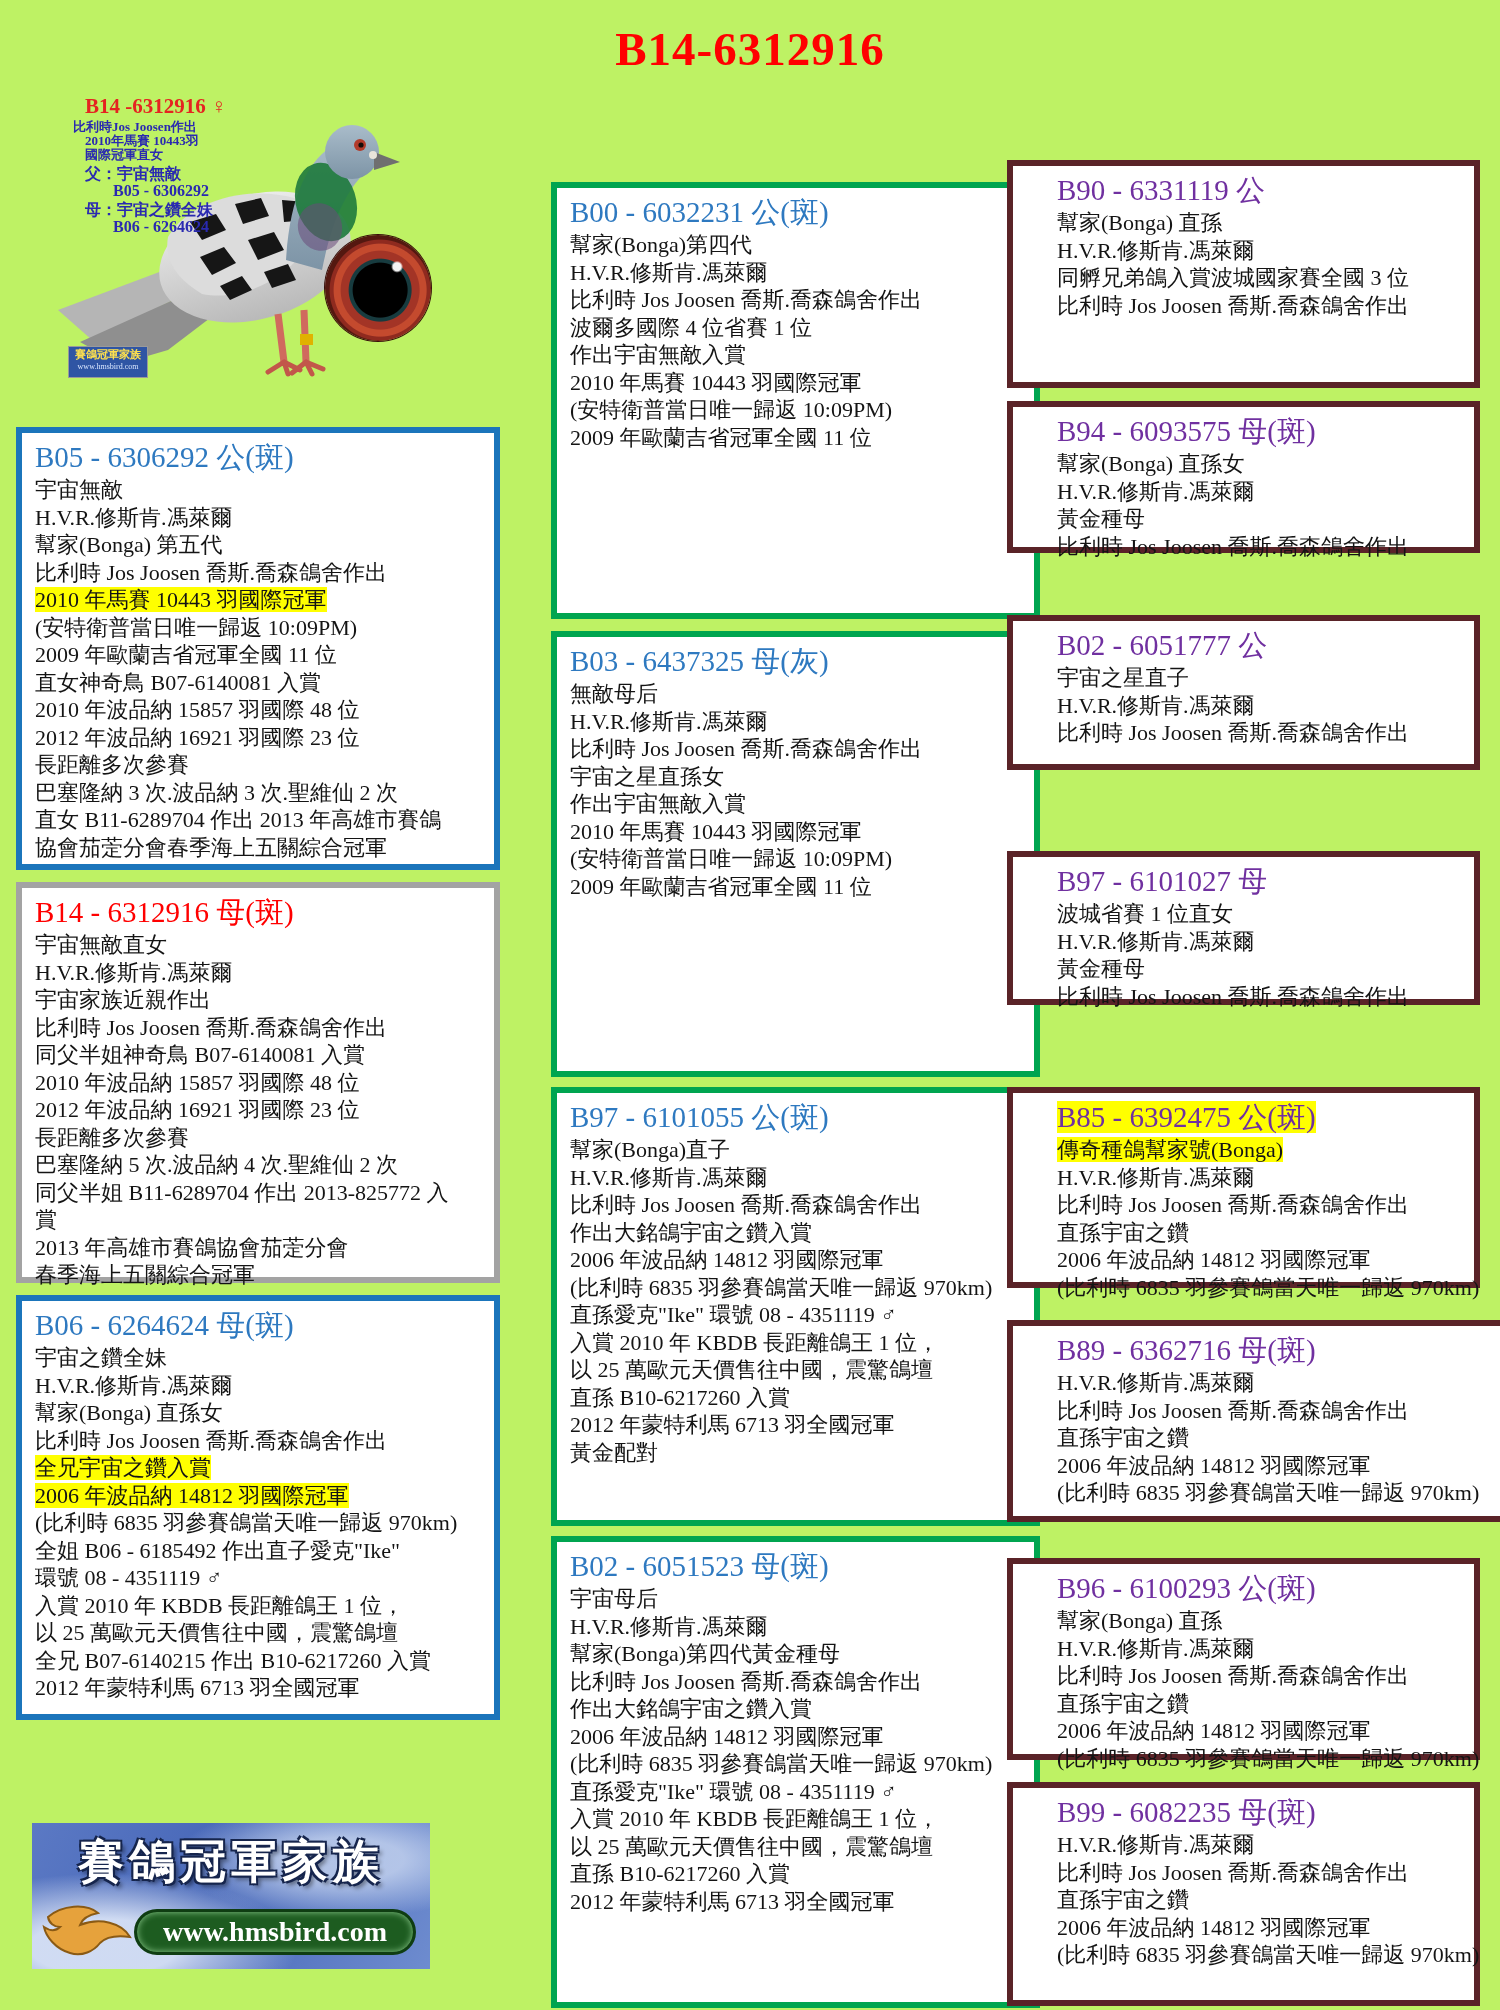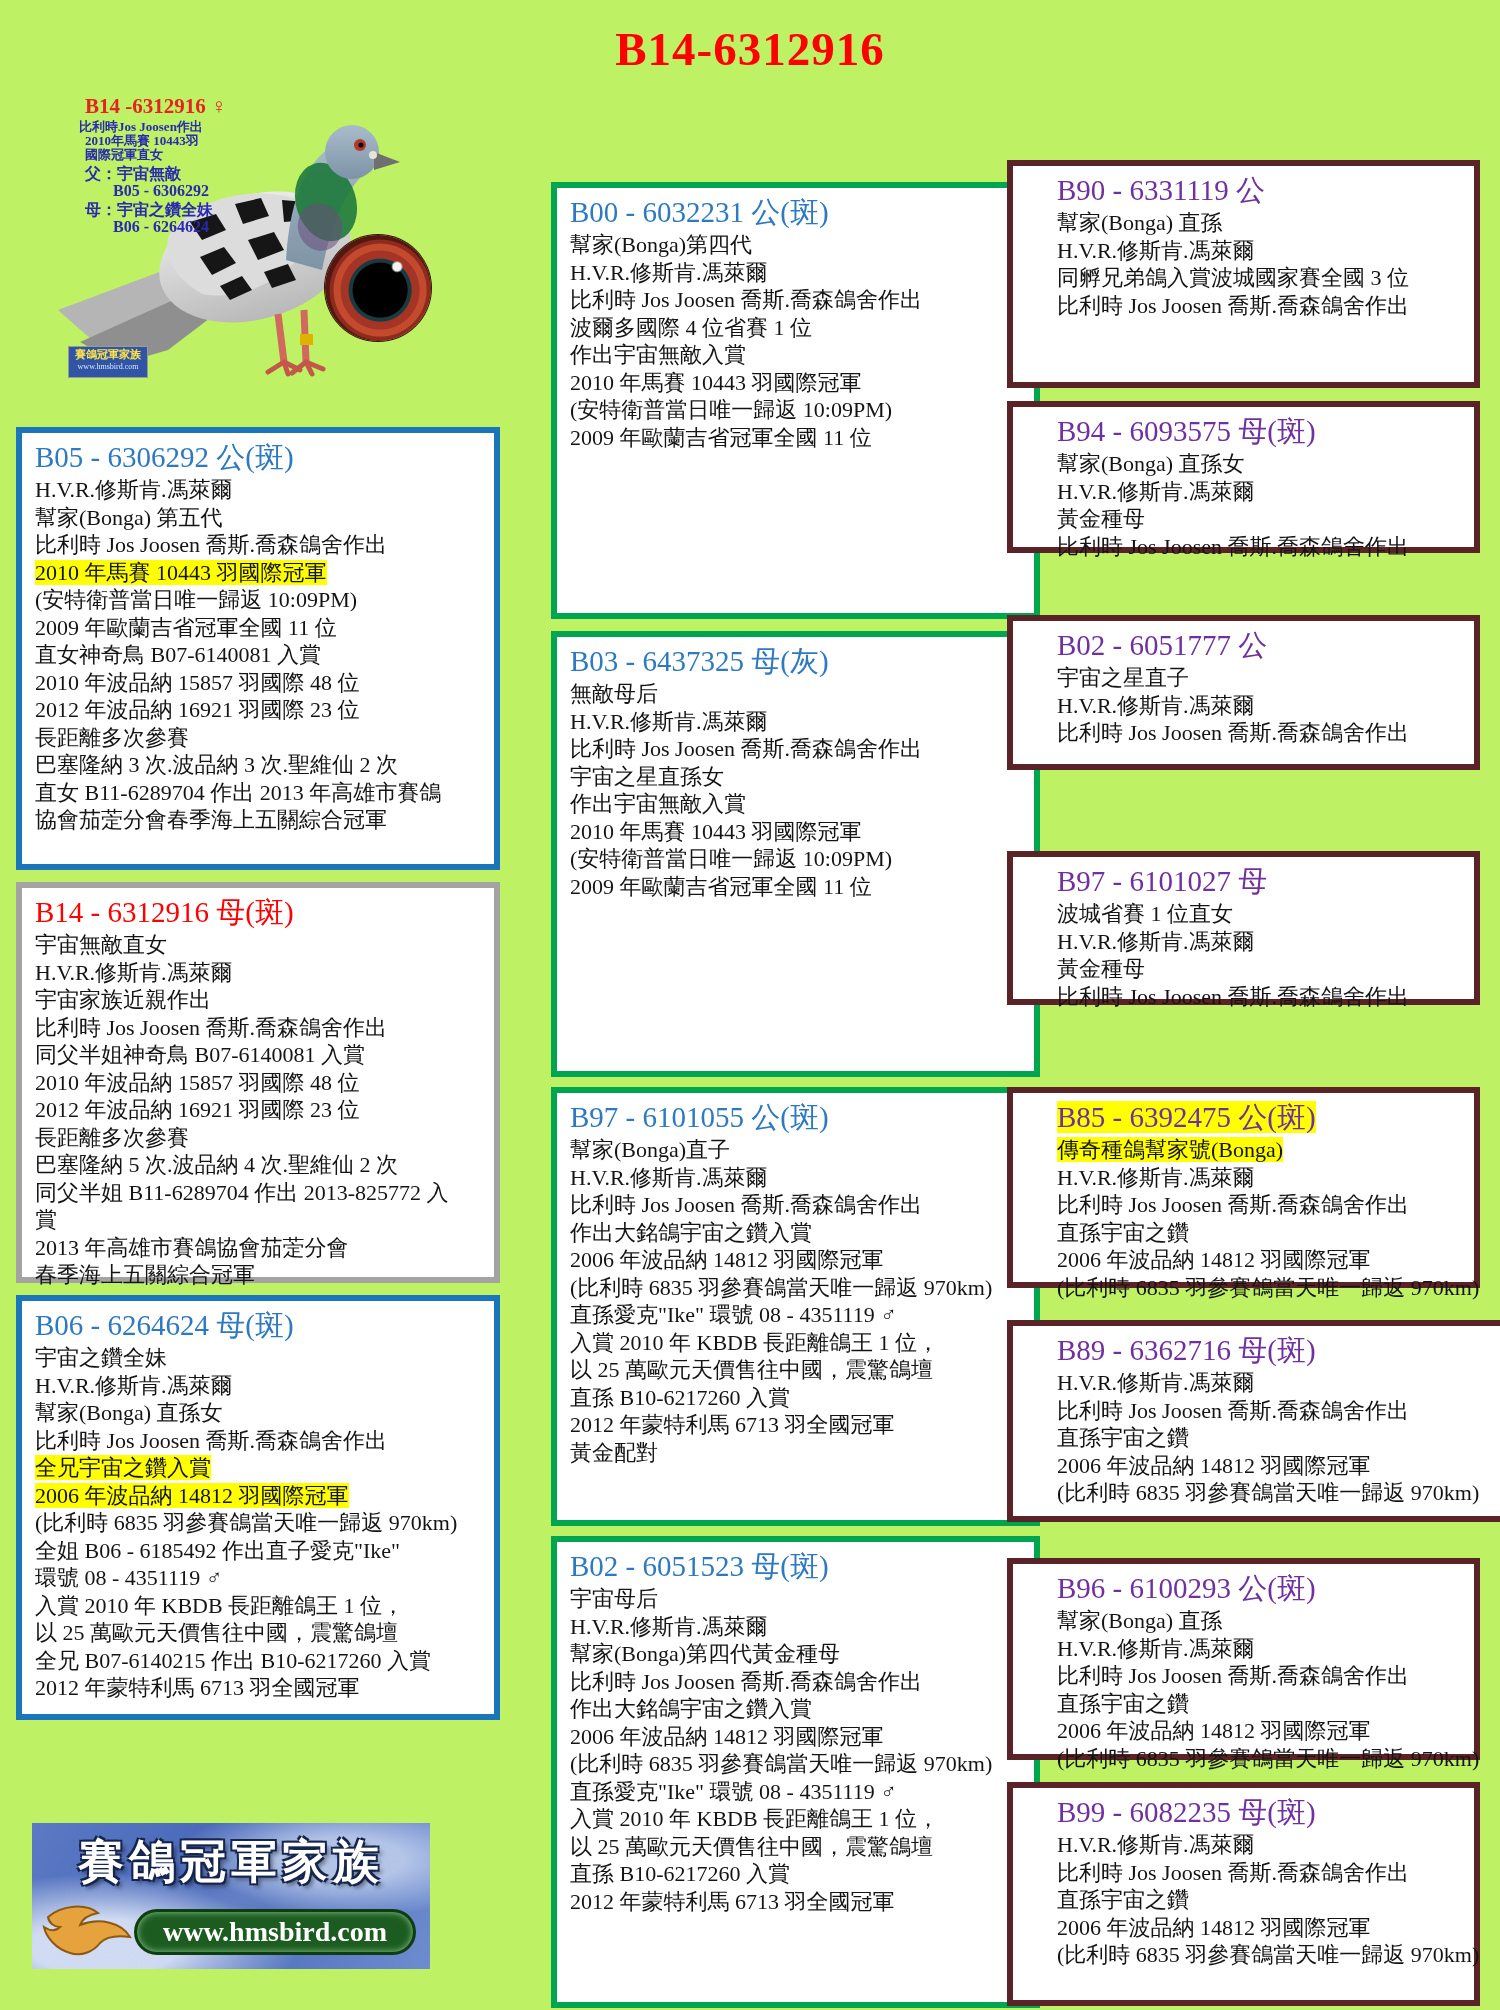--- a/index.html
+++ b/index.html
@@ -87,39 +87,40 @@
       <circle cx="310" cy="73" r="6" fill="#b23a2a"></circle>
       <circle cx="311" cy="73" r="2.6" fill="#140c0a"></circle>
 
       <path d="M228,242 L234,290" stroke="#d06a5e" stroke-width="7" fill="none"></path>
       <path d="M254,238 L256,290" stroke="#d06a5e" stroke-width="7" fill="none"></path>
       <rect x="250" y="262" width="13" height="11" fill="#e0b200"></rect>
       <path d="M234,290 l-16,10 M234,290 l4,12 M234,290 l16,8 M256,290 l-14,11 M256,290 l6,12 M256,290 l17,7" stroke="#c2574a" stroke-width="5" fill="none" stroke-linecap="round"></path>
     </svg>
 
     <div class="p-overlay p-title">B14 -6312916 ♀</div>
-    <div class="p-overlay p-sub" style="left:29px;top:46px;">比利時Jos Joosen作出</div>
+    <div class="p-overlay p-sub" style="left:23px;top:46px;">比利時Jos Joosen作出</div>
     <div class="p-overlay p-sub" style="left:35px;top:60px;">2010年馬賽 10443羽</div>
     <div class="p-overlay p-sub" style="left:35px;top:74px;">國際冠軍直女</div>
     <div class="p-overlay p-par" style="left:35px;top:92px;">父：宇宙無敵</div>
     <div class="p-overlay p-par" style="left:63px;top:110px;">B05 - 6306292</div>
     <div class="p-overlay p-par" style="left:35px;top:128px;">母：宇宙之鑽全妹</div>
     <div class="p-overlay p-par" style="left:63px;top:146px;">B06 - 6264624</div>
 
     <div class="eye-photo"></div>
 
     <div class="wm">
       <div class="wm-t">賽鴿冠軍家族</div>
       <div class="wm-u">www.hmsbird.com</div>
     </div>
   </div>
 
   <div class="box border-blue" style="left:16px;top:427px;width:484px;height:443px;">
     <div class="box-header hdr-blue">B05 - 6306292  公(斑)</div>
     <div class="box-lines">
+        <div class="line"><span>宇宙無敵</span></div>
         <div class="line"><span>H.V.R.修斯肯.馮萊爾</span></div>
         <div class="line"><span>幫家(Bonga) 第五代</span></div>
         <div class="line"><span>比利時 Jos Joosen  喬斯.喬森鴿舍作出</span></div>
         <div class="line"><span class="hl">2010 年馬賽  10443 羽國際冠軍</span></div>
         <div class="line"><span>(安特衛普當日唯一歸返  10:09PM)</span></div>
         <div class="line"><span>2009 年歐蘭吉省冠軍全國 11 位</span></div>
         <div class="line"><span>直女神奇鳥  B07-6140081 入賞</span></div>
         <div class="line"><span>2010 年波品納  15857 羽國際 48 位</span></div>
         <div class="line"><span>2012 年波品納  16921 羽國際 23 位</span></div>
         <div class="line"><span>長距離多次參賽</span></div>

